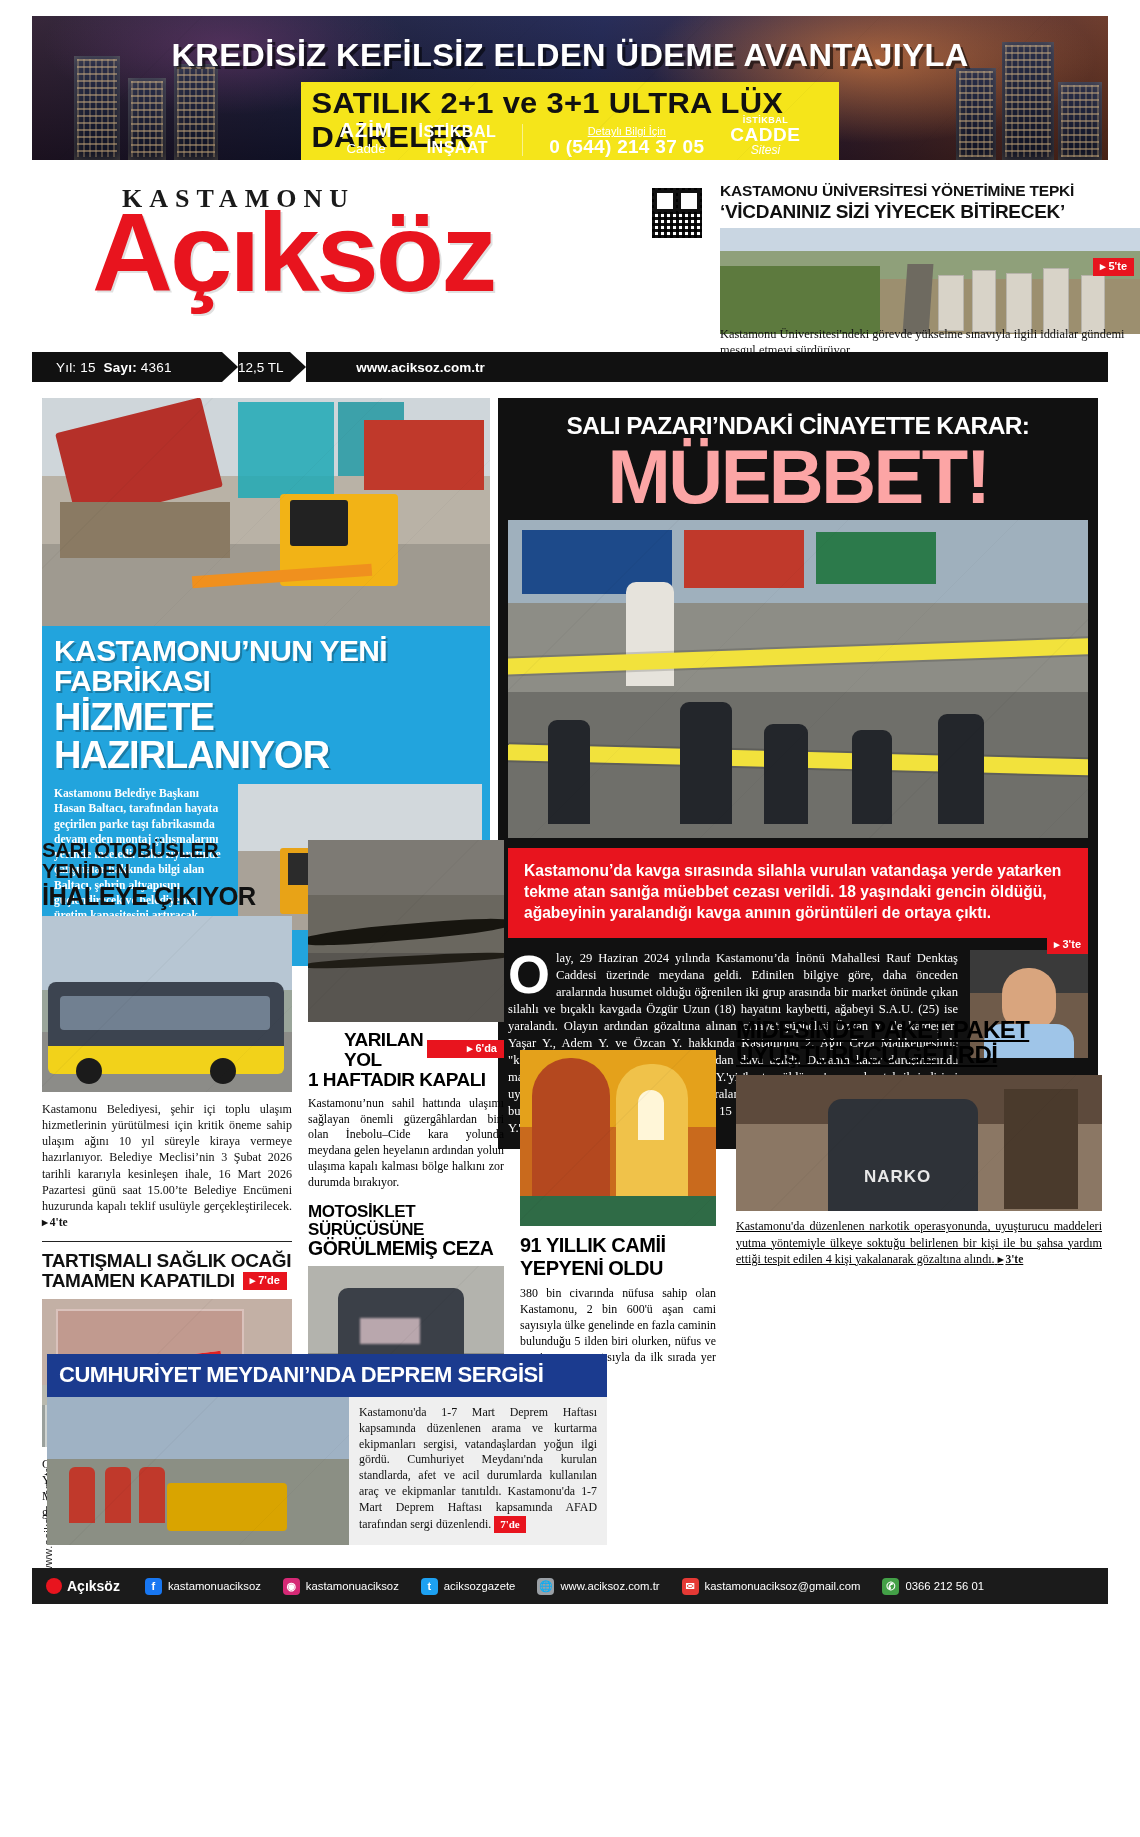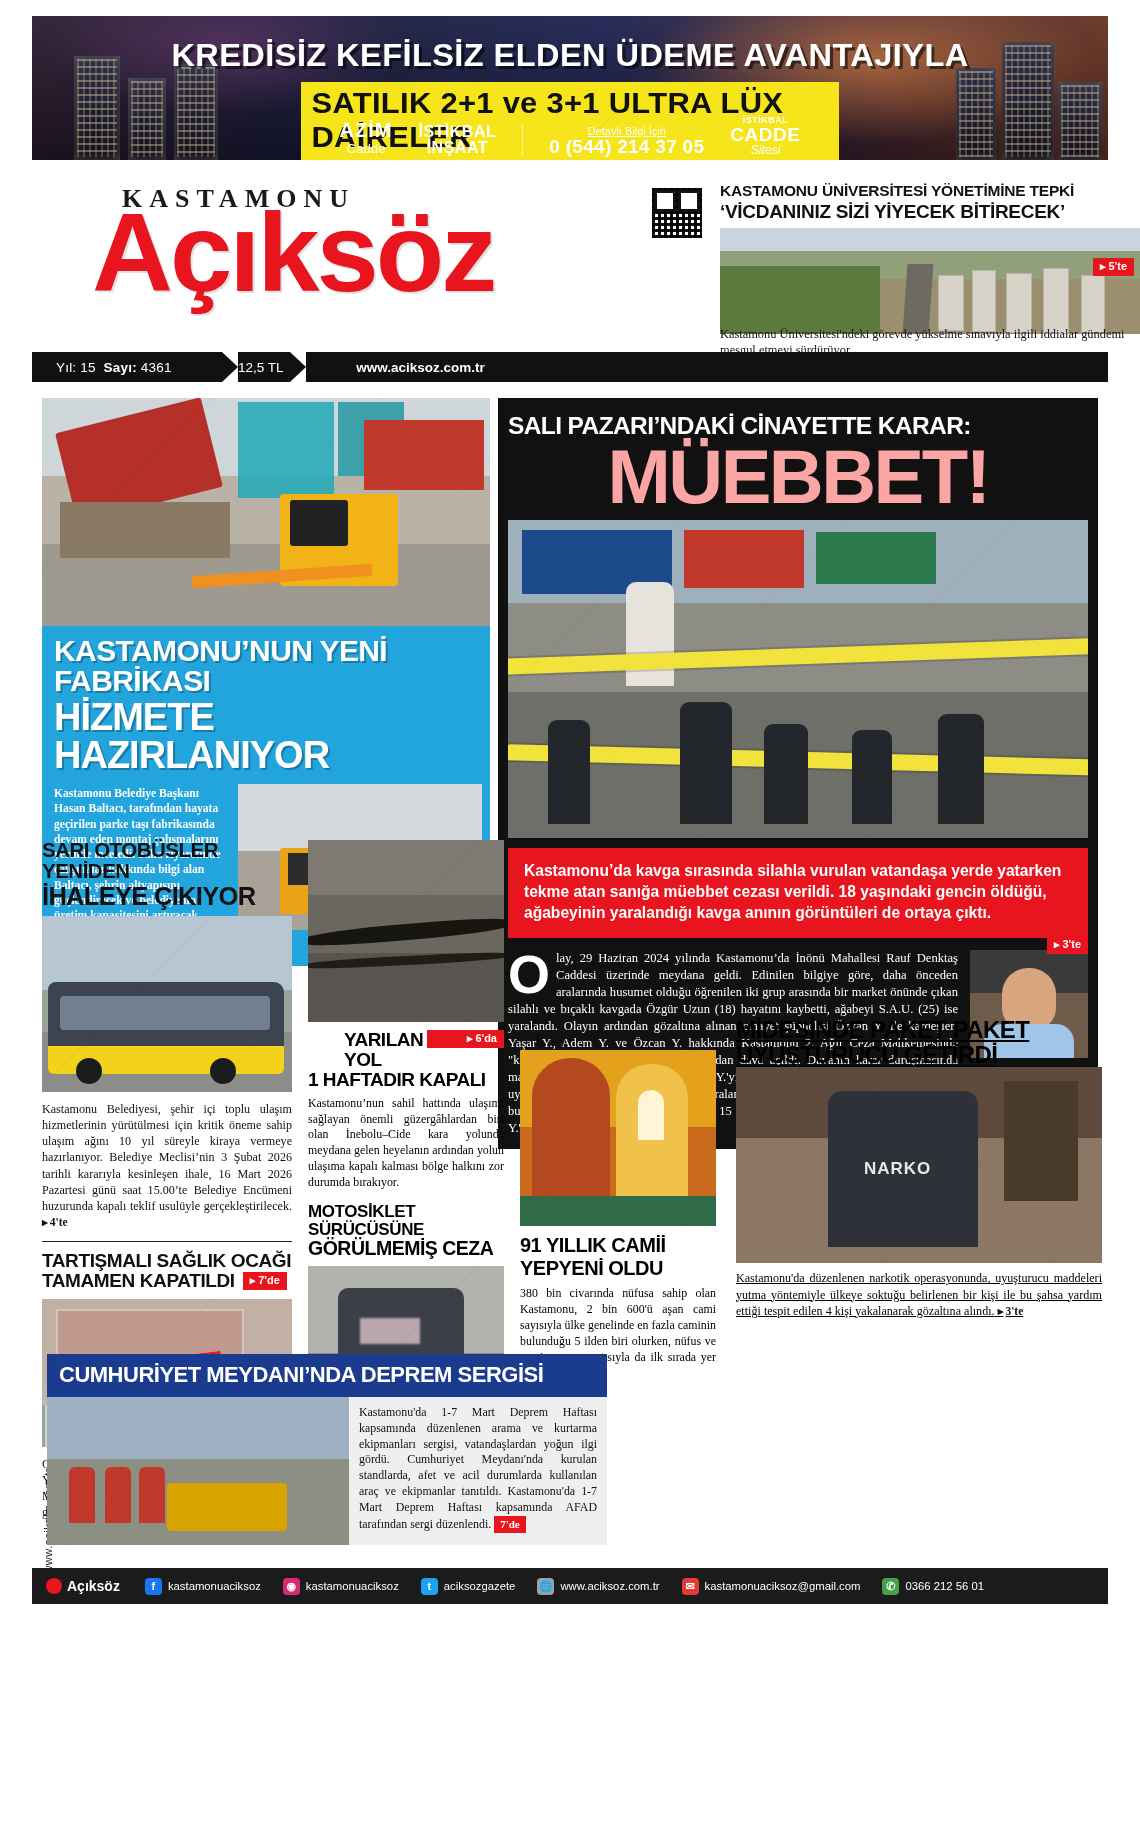--- a/index.html
+++ b/index.html
@@ -215,33 +215,33 @@
   .mq-win { position:absolute; left:118px; top:40px; width:26px; height:50px; background:#fff6d8; border-radius:13px 13px 0 0;}
   .mq-carpet { position:absolute; left:0; right:0; bottom:0; height:30px; background:#2f6b46;}
   .mc-title { margin-top:8px; font-size:20px; font-weight:900; letter-spacing:-.5px; }
   .mq-text { margin-top:6px; font-size:11.9px; line-height:1.34; font-family:"Liberation Serif", serif; text-align:justify;}
 
   
   .narcocol { position:absolute; left:704px; top:628px; width:366px;text-decoration:underline; }
   .nc-h1 { font-size:24px; font-weight:900; letter-spacing:-.6px; line-height:1.03; }
   .nc-h2 { font-size:24px; font-weight:900; letter-spacing:-.6px; line-height:1.03; }
   .narco-photo {
-    width:366px; height:196px; position:relative; overflow:hidden;
+    margin-top:8px; width:366px; height:136px; position:relative; overflow:hidden;
     background: linear-gradient(180deg,#5d4a3c 0 36%, #8b7764 36% 100%);
   }
   .np-officer { position:absolute; left:92px; top:24px; width:150px; height:156px; background:#2e3238; border-radius:14px 14px 0 0;}
   .np-badge { position:absolute; left:128px; top:92px; color:#e8e8e8; font-size:17px; font-weight:900; letter-spacing:1px;}
   .np-door { position:absolute; right:24px; top:14px; width:74px; height:120px; background:#4a3a2c;}
   .nc-text { margin-top:7px; font-size:12.1px; line-height:1.33; font-family:"Liberation Serif", serif; text-align:justify;}
 
   
   .lead { position:absolute; left:466px; top:8px; width:600px; background:#111; }
   .lead-kicker {
     color:#fff; font-size:24.5px; font-weight:900; letter-spacing:-.6px;
-    text-align:left; padding:14px 10px 0;
+    text-align:center; padding:14px 10px 0;
   }
   .lead-main {
     color:#fca5a5; font-size:76px; font-weight:900; letter-spacing:-2.5px;
     text-align:center; line-height:.92; padding:2px 10px 8px;
   }
   .lead-photo {
     margin:0 10px; height:318px; position:relative; overflow:hidden;
     background: linear-gradient(180deg,#9fb0bd 0 26%, #8d8d86 26% 54%, #6f6f6a 54% 100%);
   }
   .lp-stall { position:absolute; left:14px; top:10px; width:150px; height:64px; background:#1d4a8a;}
@@ -512,21 +512,21 @@
 
     <div class="midcol">
       <div>
         <div class="road-photo">
           <div class="road-crack"></div>
           <div class="road-crack2"></div>
           <div class="wm"></div>
         </div>
         <div style="display:flex; align-items:flex-start; justify-content:space-between;">
           <div class="mc-h1">YARILAN YOL</div>
-          <div class="pg-badge" style="position:relative; top:8px;padding-left:40px;">6'da</div>
+          <div class="pg-badge" style="position:relative; top:18px;padding-left:40px;">6'da</div>
         </div>
         <div class="mc-h2">1 HAFTADIR KAPALI</div>
         <div class="mc-text">Kastamonu’nun sahil hattında ulaşımı sağlayan önemli güzergâhlardan biri olan İnebolu–Cide kara yolunda meydana gelen heyelanın ardından yolun ulaşıma kapalı kalması bölge halkını zor durumda bırakıyor.</div>
       </div>
 
       <div class="moto-head">
         <div class="mh-a">MOTOSİKLET SÜRÜCÜSÜNE</div>
         <div class="mh-b">GÖRÜLMEMİŞ CEZA</div>
         <div class="moto-photo">
           <div class="mp-bike"></div>

